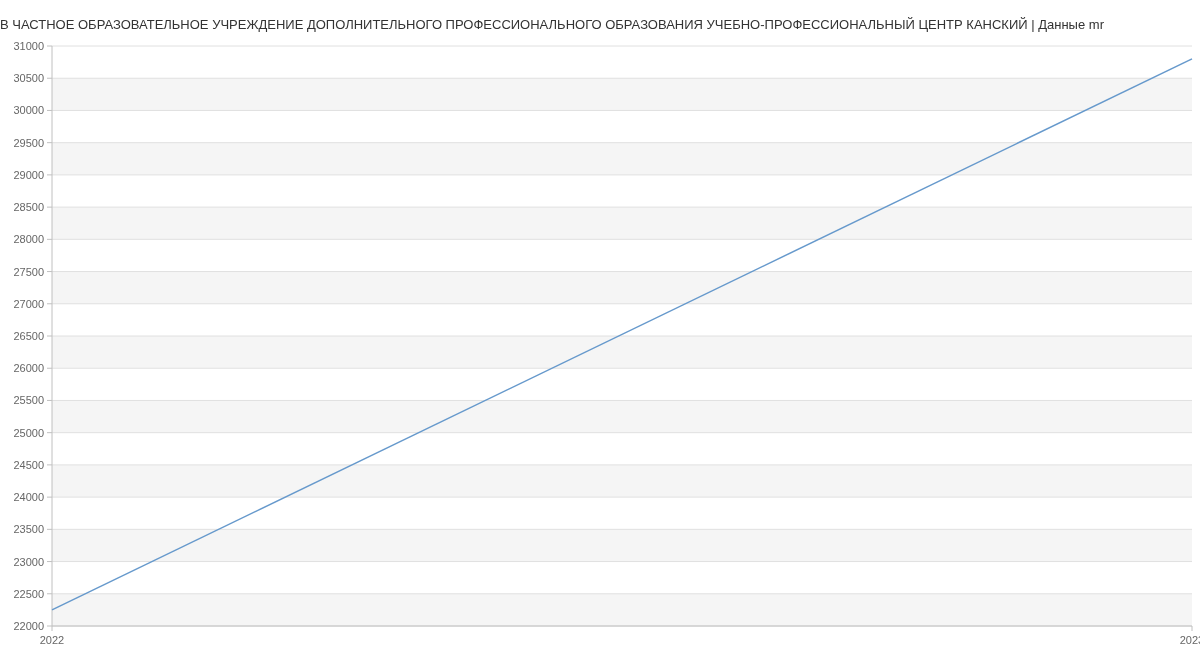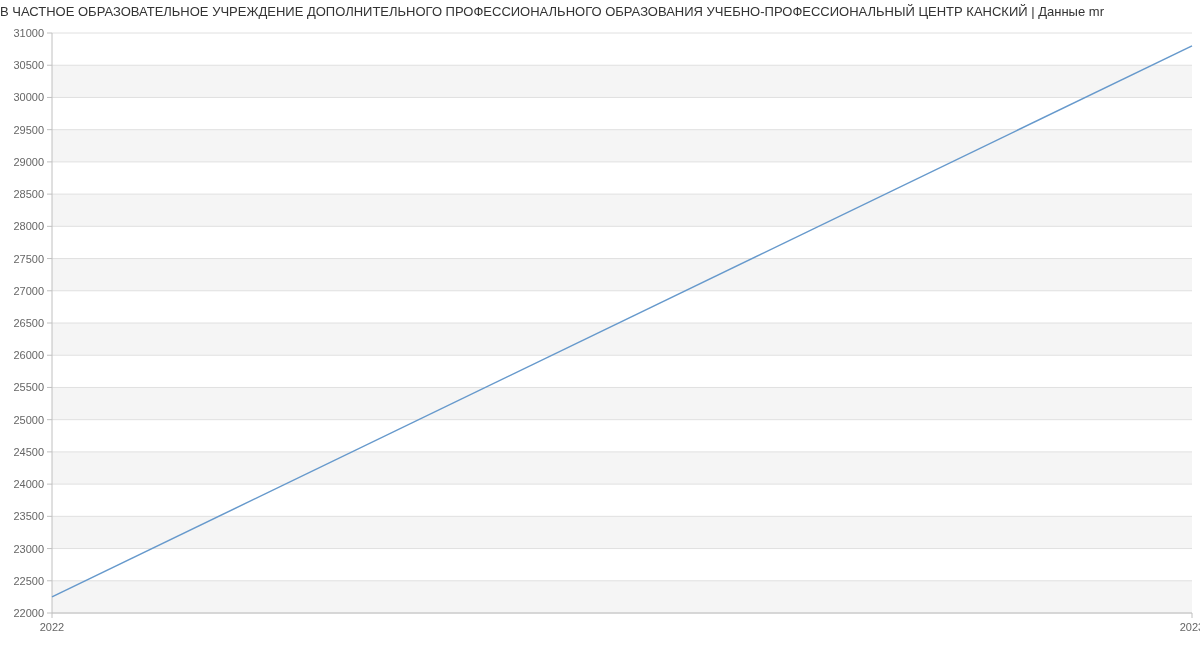--- a/index.html
+++ b/index.html
@@ -17,21 +17,21 @@
     .chart-container {
       width: 100%;
       height: 100%;
       position: relative;
     }
     .chart-title {
       font-size: 13px;
       font-weight: normal;
       color: #333;
       text-align: left;
-      padding: 4px 0 2px 0;
+      padding: 17px 0 2px 0;
       white-space: nowrap;
       overflow: hidden;
     }
     .plot-area {
       position: relative;
       width: 100%;
       height: 610px;
       margin-top: 2px;
     }
     svg {

